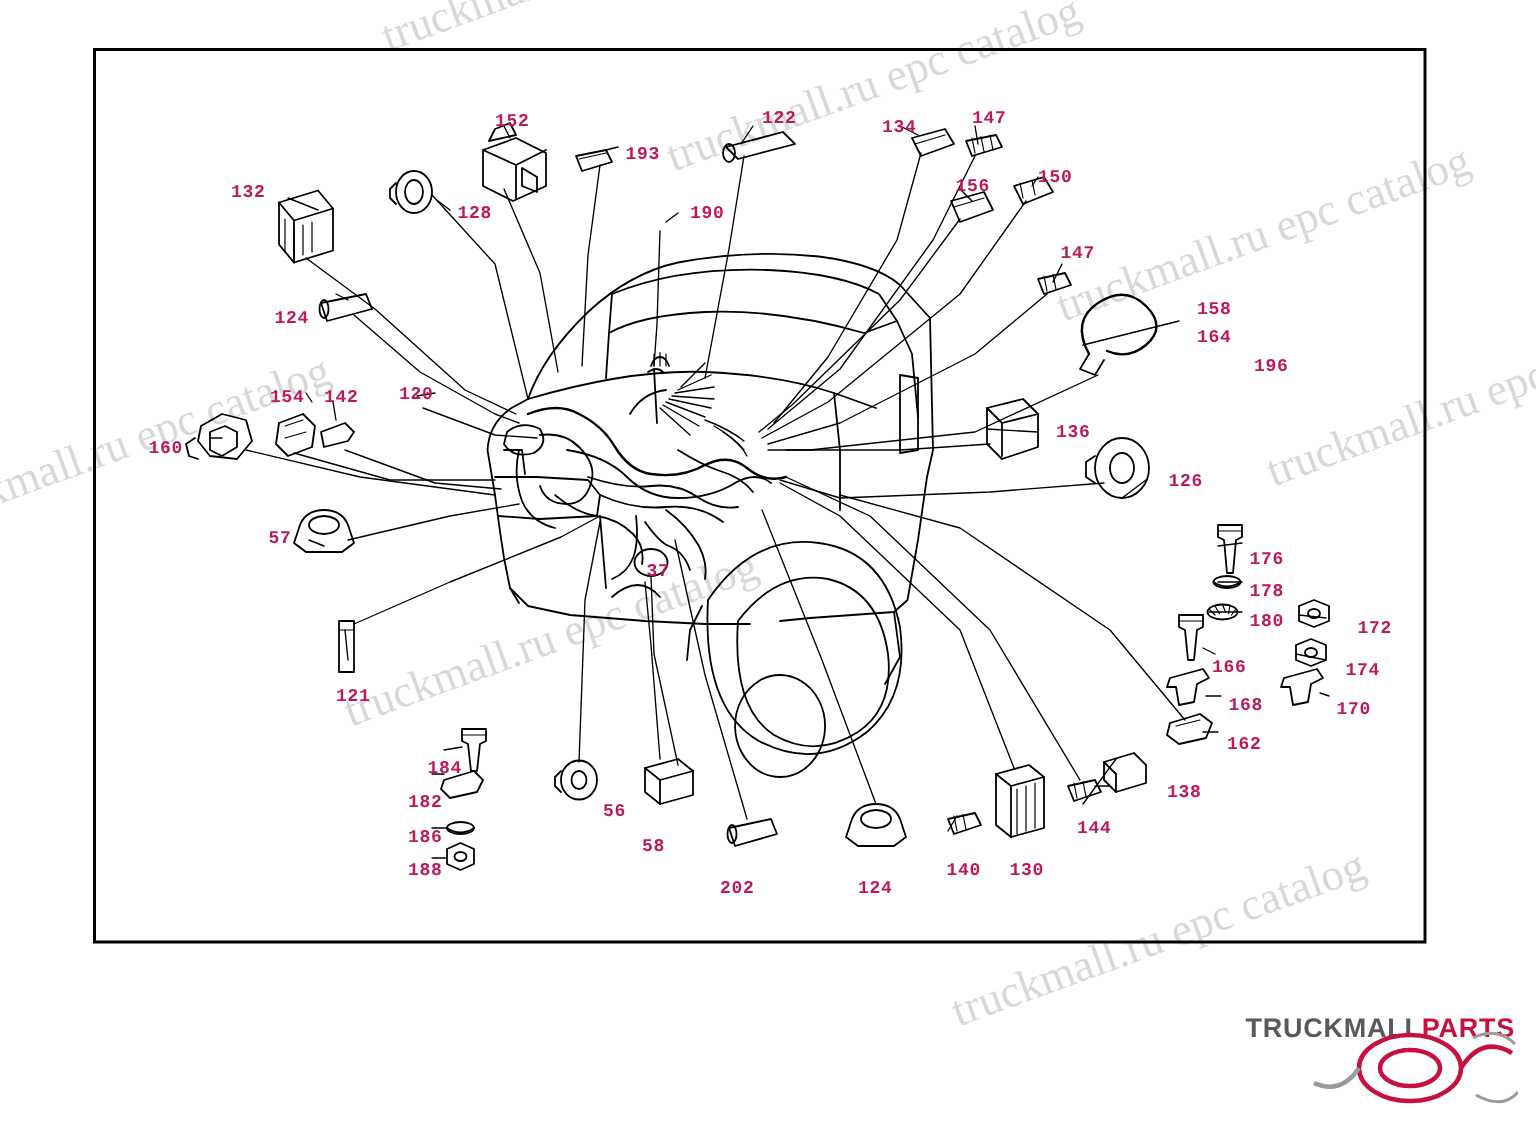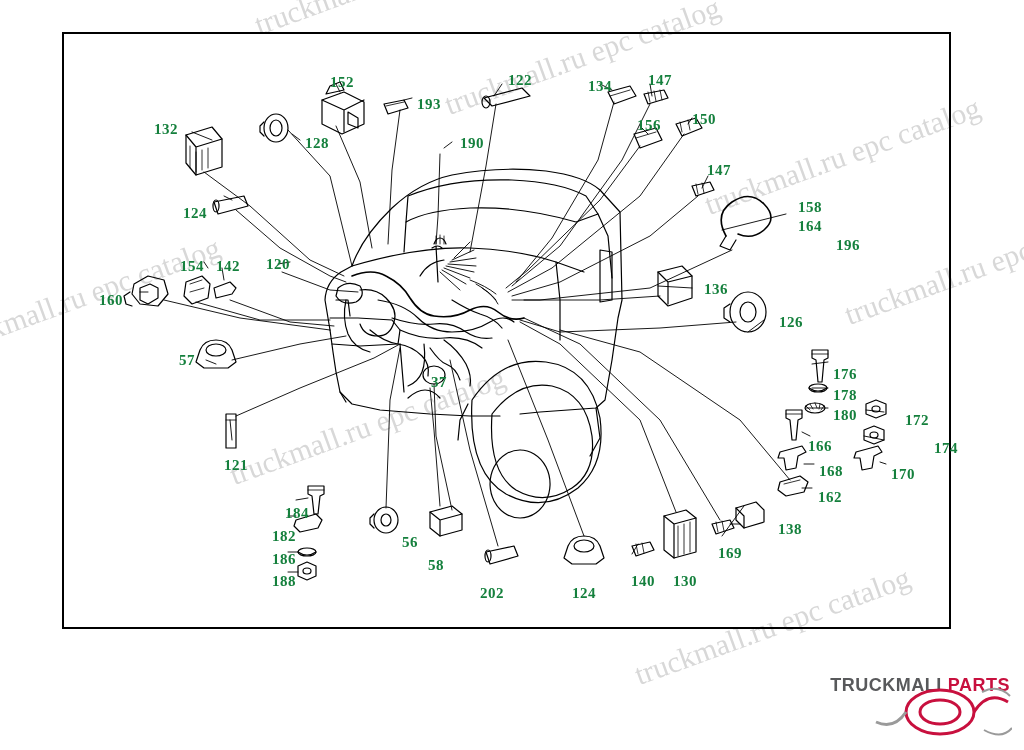--- a/index.html
+++ b/index.html
@@ -36,24 +36,24 @@
     left: 62px;
     top: 32px;
     width: 889px;
     height: 597px;
     border: 2px solid #000;
     box-sizing: border-box;
     background: transparent;
   }
   .label {
     position: absolute;
-    font-family: Liberation Serif, serif;
-    font-size: 15px;
+    font-family: Liberation Mono, monospace;
+    font-size: 12px;
     font-weight: bold;
-    color: #15803d;
+    color: #be185d;
     white-space: nowrap;
     letter-spacing: 0.5px;
   }
   svg.art {
     position: absolute;
     left: 0; top: 0;
     width: 1024px;
     height: 750px;
     pointer-events: none;
   }
@@ -369,29 +369,29 @@
       <div class="label" style="left: 704px; top: 281px;">136</div>
       <div class="label" style="left: 99px; top: 292px;">160</div>
       <div class="label" style="left: 779px; top: 314px;">126</div>
       <div class="label" style="left: 179px; top: 352px;">57</div>
       <div class="label" style="left: 833px; top: 366px;">176</div>
       <div class="label" style="left: 833px; top: 387px;">178</div>
       <div class="label" style="left: 833px; top: 407px;">180</div>
       <div class="label" style="left: 891px; top: 412px; margin-left: 14px;">172</div>
       <div class="label" style="left: 431px; top: 374px;">37</div>
       <div class="label" style="left: 808px; top: 438px;">166</div>
-      <div class="label" style="left: 934px; top: 440px;">174</div>
+      <div class="label" style="left: 897px; top: 440px;">174</div>
       <div class="label" style="left: 819px; top: 463px;">168</div>
       <div class="label" style="left: 891px; top: 466px;">170</div>
       <div class="label" style="left: 224px; top: 457px;">121</div>
       <div class="label" style="left: 818px; top: 489px;">162</div>
       <div class="label" style="left: 285px; top: 505px;">184</div>
       <div class="label" style="left: 272px; top: 528px;">182</div>
       <div class="label" style="left: 778px; top: 521px;">138</div>
-      <div class="label" style="left: 718px; top: 545px;">169</div>
+      <div class="label" style="left: 718px; top: 545px;">144</div>
       <div class="label" style="left: 272px; top: 551px;">186</div>
       <div class="label" style="left: 374px; top: 534px; margin-left: 28px;">56</div>
       <div class="label" style="left: 428px; top: 557px;">58</div>
       <div class="label" style="left: 272px; top: 573px;">188</div>
       <div class="label" style="left: 480px; top: 585px;">202</div>
       <div class="label" style="left: 572px; top: 585px;">124</div>
       <div class="label" style="left: 631px; top: 573px;">140</div>
       <div class="label" style="left: 673px; top: 573px;">130</div>
     </div>
 

